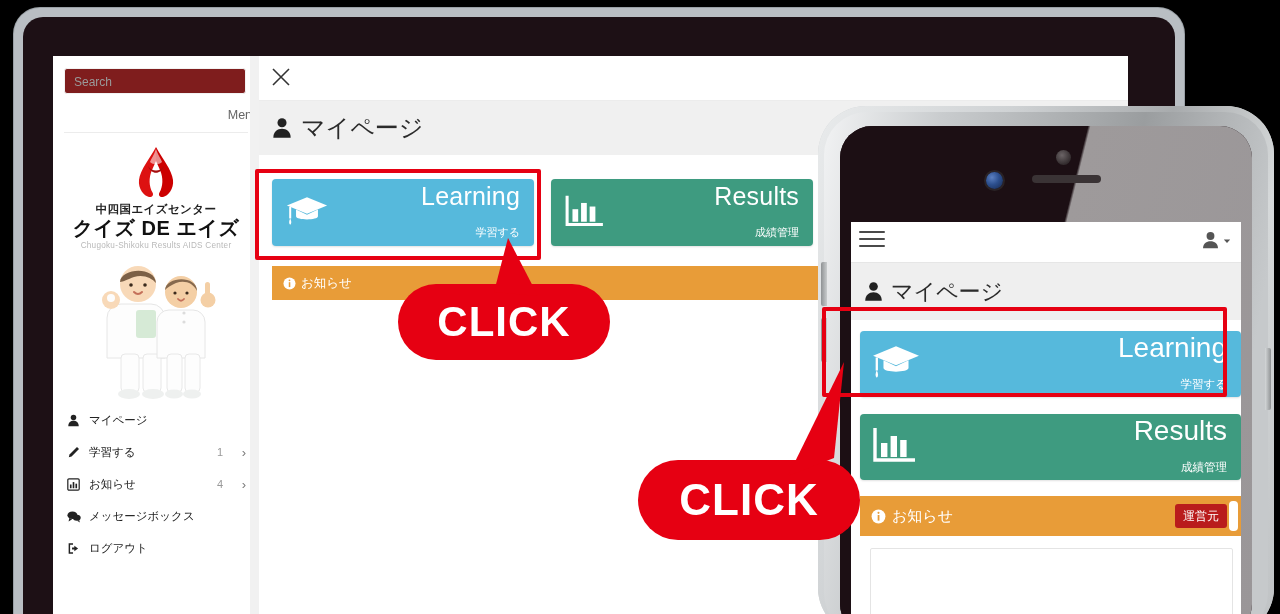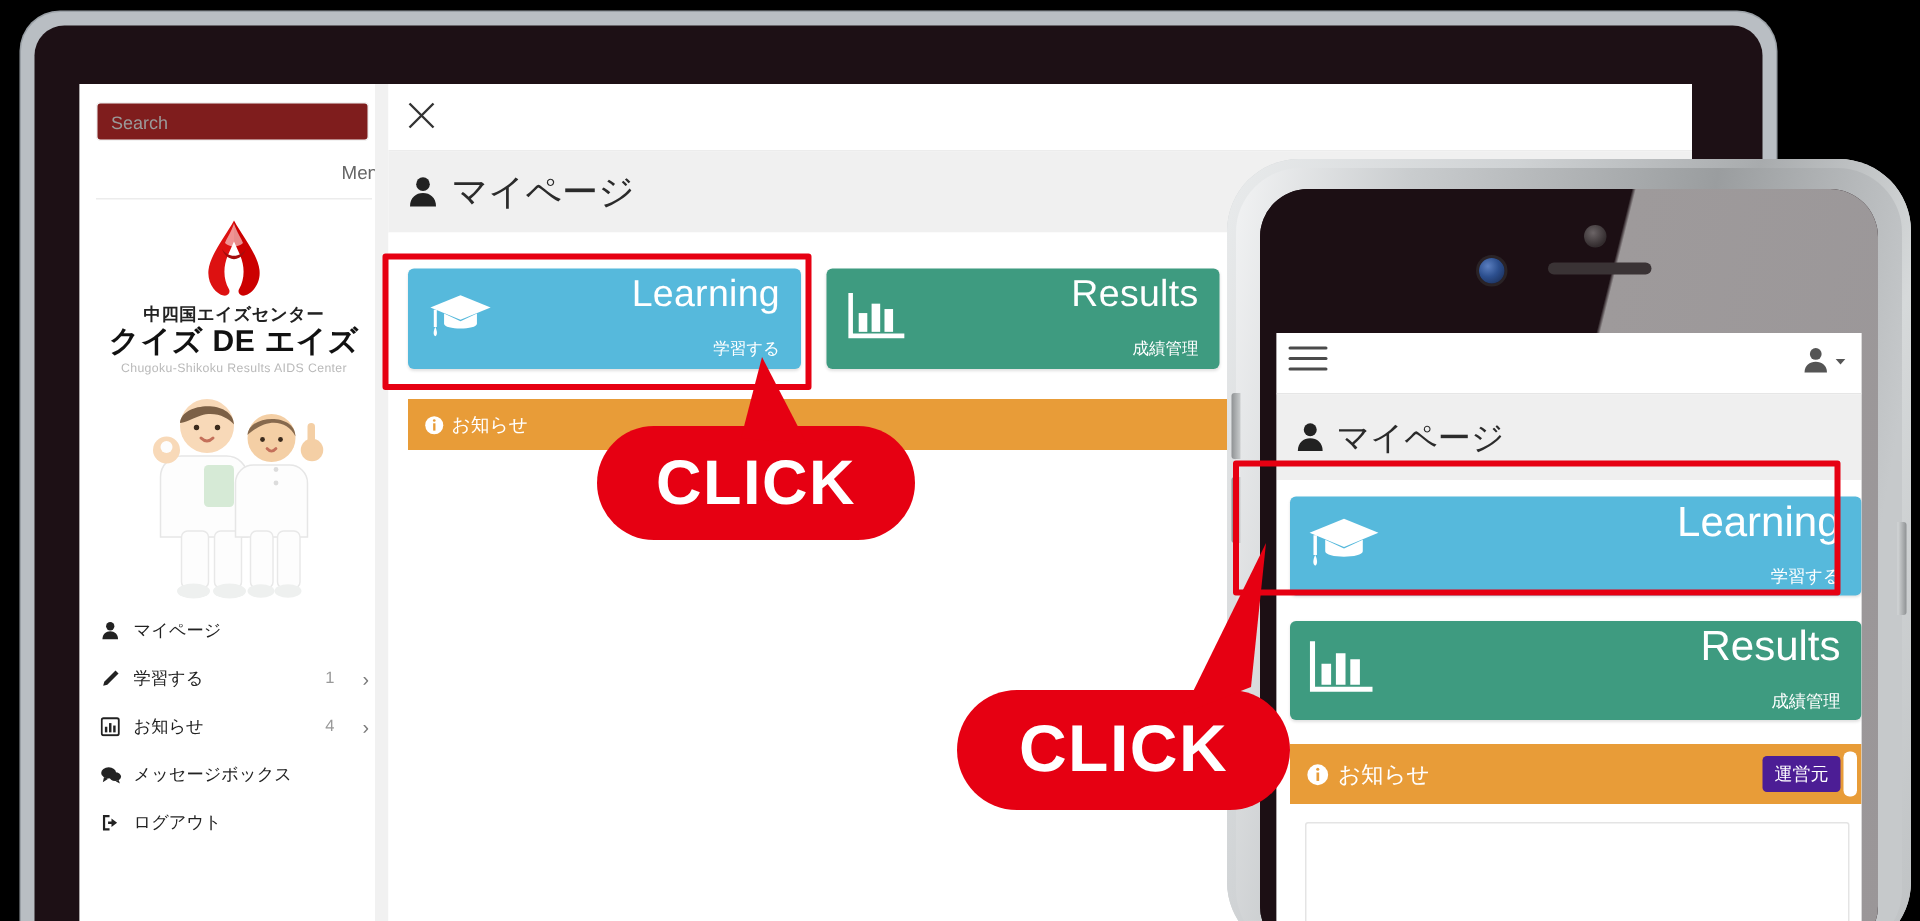--- a/index.html
+++ b/index.html
@@ -151,21 +151,21 @@
   .pcard-learning{top:11px;background:#56b9dc;}
   .pcard-results{top:94px;background:#3e9b80;}
   .hl-phone{left:822px;top:307px;width:397px;height:82px;}
 
   .pnotice{
     position:absolute;left:9px;top:176px;width:381px;height:40px;background:#e89c38;
     display:flex;align-items:center;padding-left:11px;box-sizing:border-box;
   }
   .pnotice .ntxt{font-size:15px;color:#fff;margin-left:6px;}
   .badge{
-    position:absolute;right:14px;top:8px;height:24px;background:#4c1d95;
+    position:absolute;right:14px;top:8px;height:24px;background:#b91c1c;
     border-radius:3px;color:#fff;font-size:12px;display:flex;align-items:center;
     padding:0 8px;
   }
   .pnotice-scroll{position:absolute;right:3px;top:5px;width:9px;height:30px;background:#fff;border-radius:4px;}
   .pbox{position:absolute;left:19px;top:228px;width:361px;height:90px;border:1px solid #e4e4e4;background:#fff;border-radius:2px;}
 
   .btn-vol{position:absolute;left:-3px;width:6px;background:linear-gradient(90deg,#8f9294,#c9cccd);border-radius:2px 0 0 2px;}
   .btn-pow{position:absolute;right:-3px;top:236px;width:6px;height:62px;background:linear-gradient(270deg,#8f9294,#d4d7d8);border-radius:0 2px 2px 0;}
 
   

